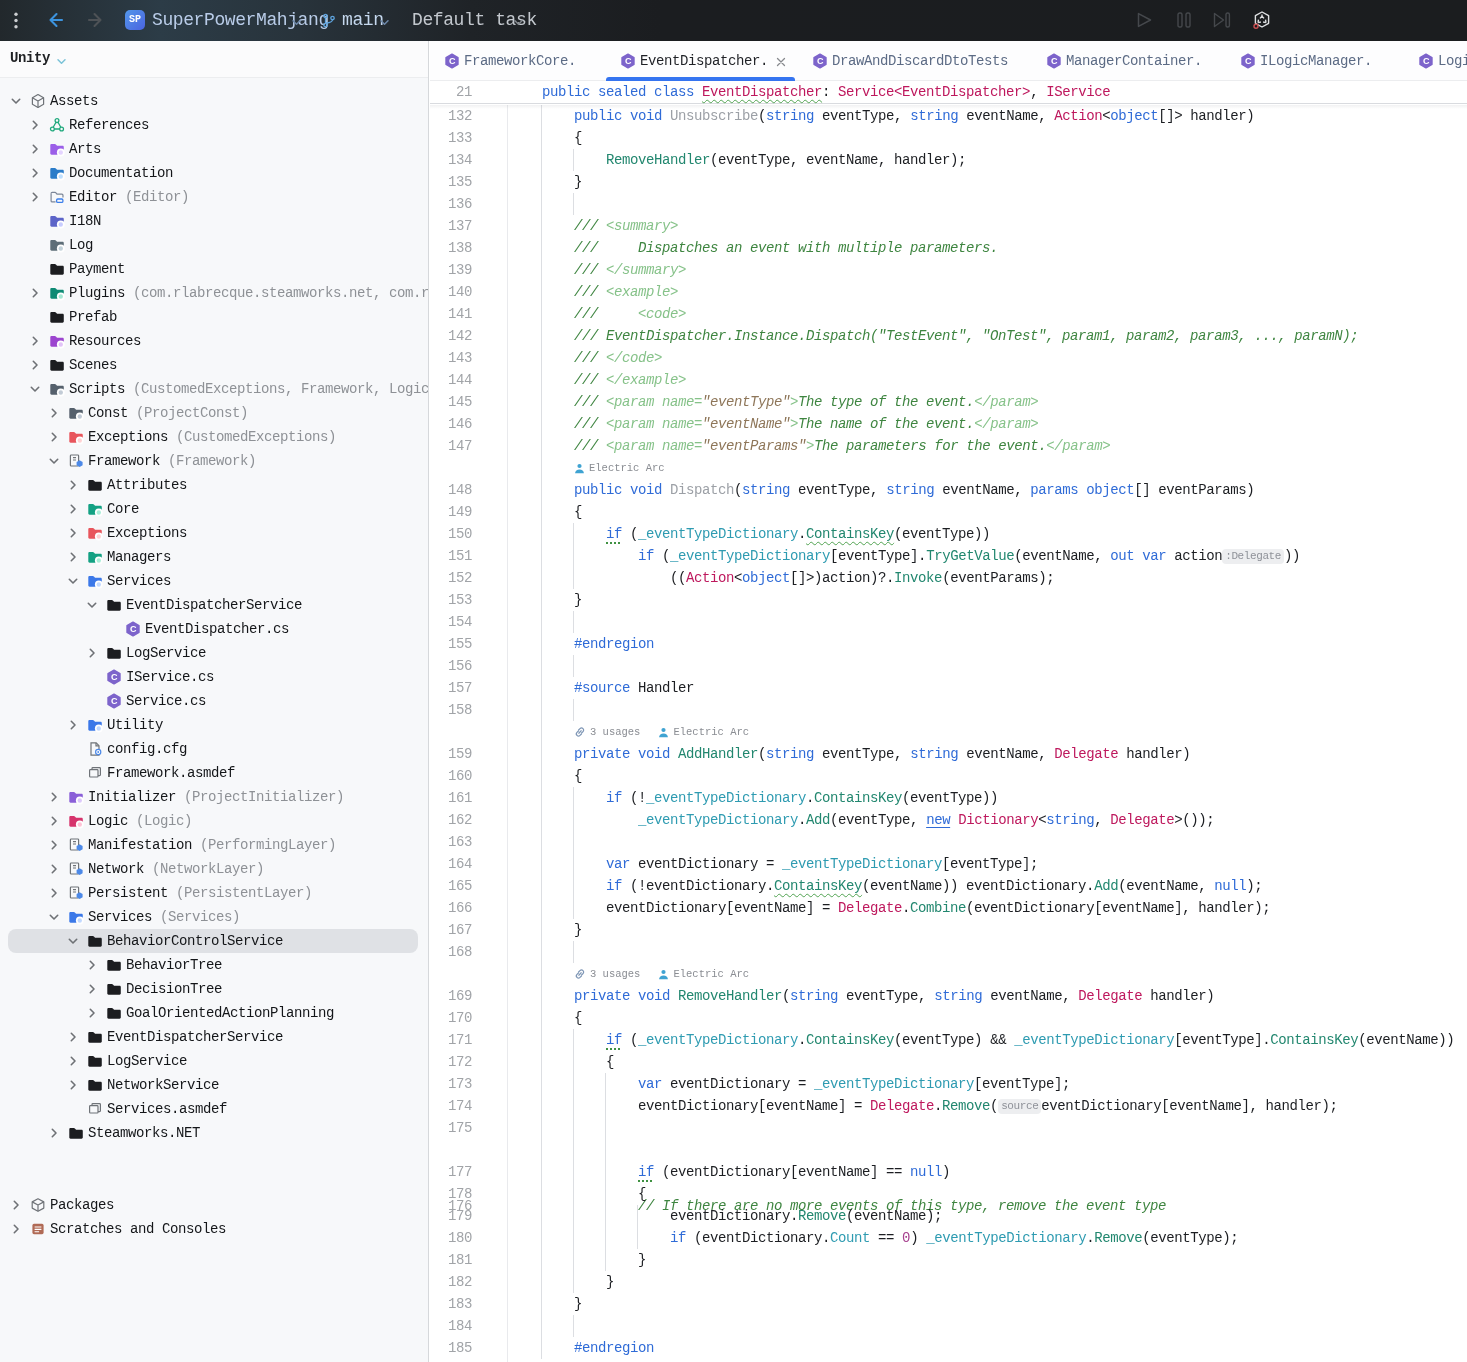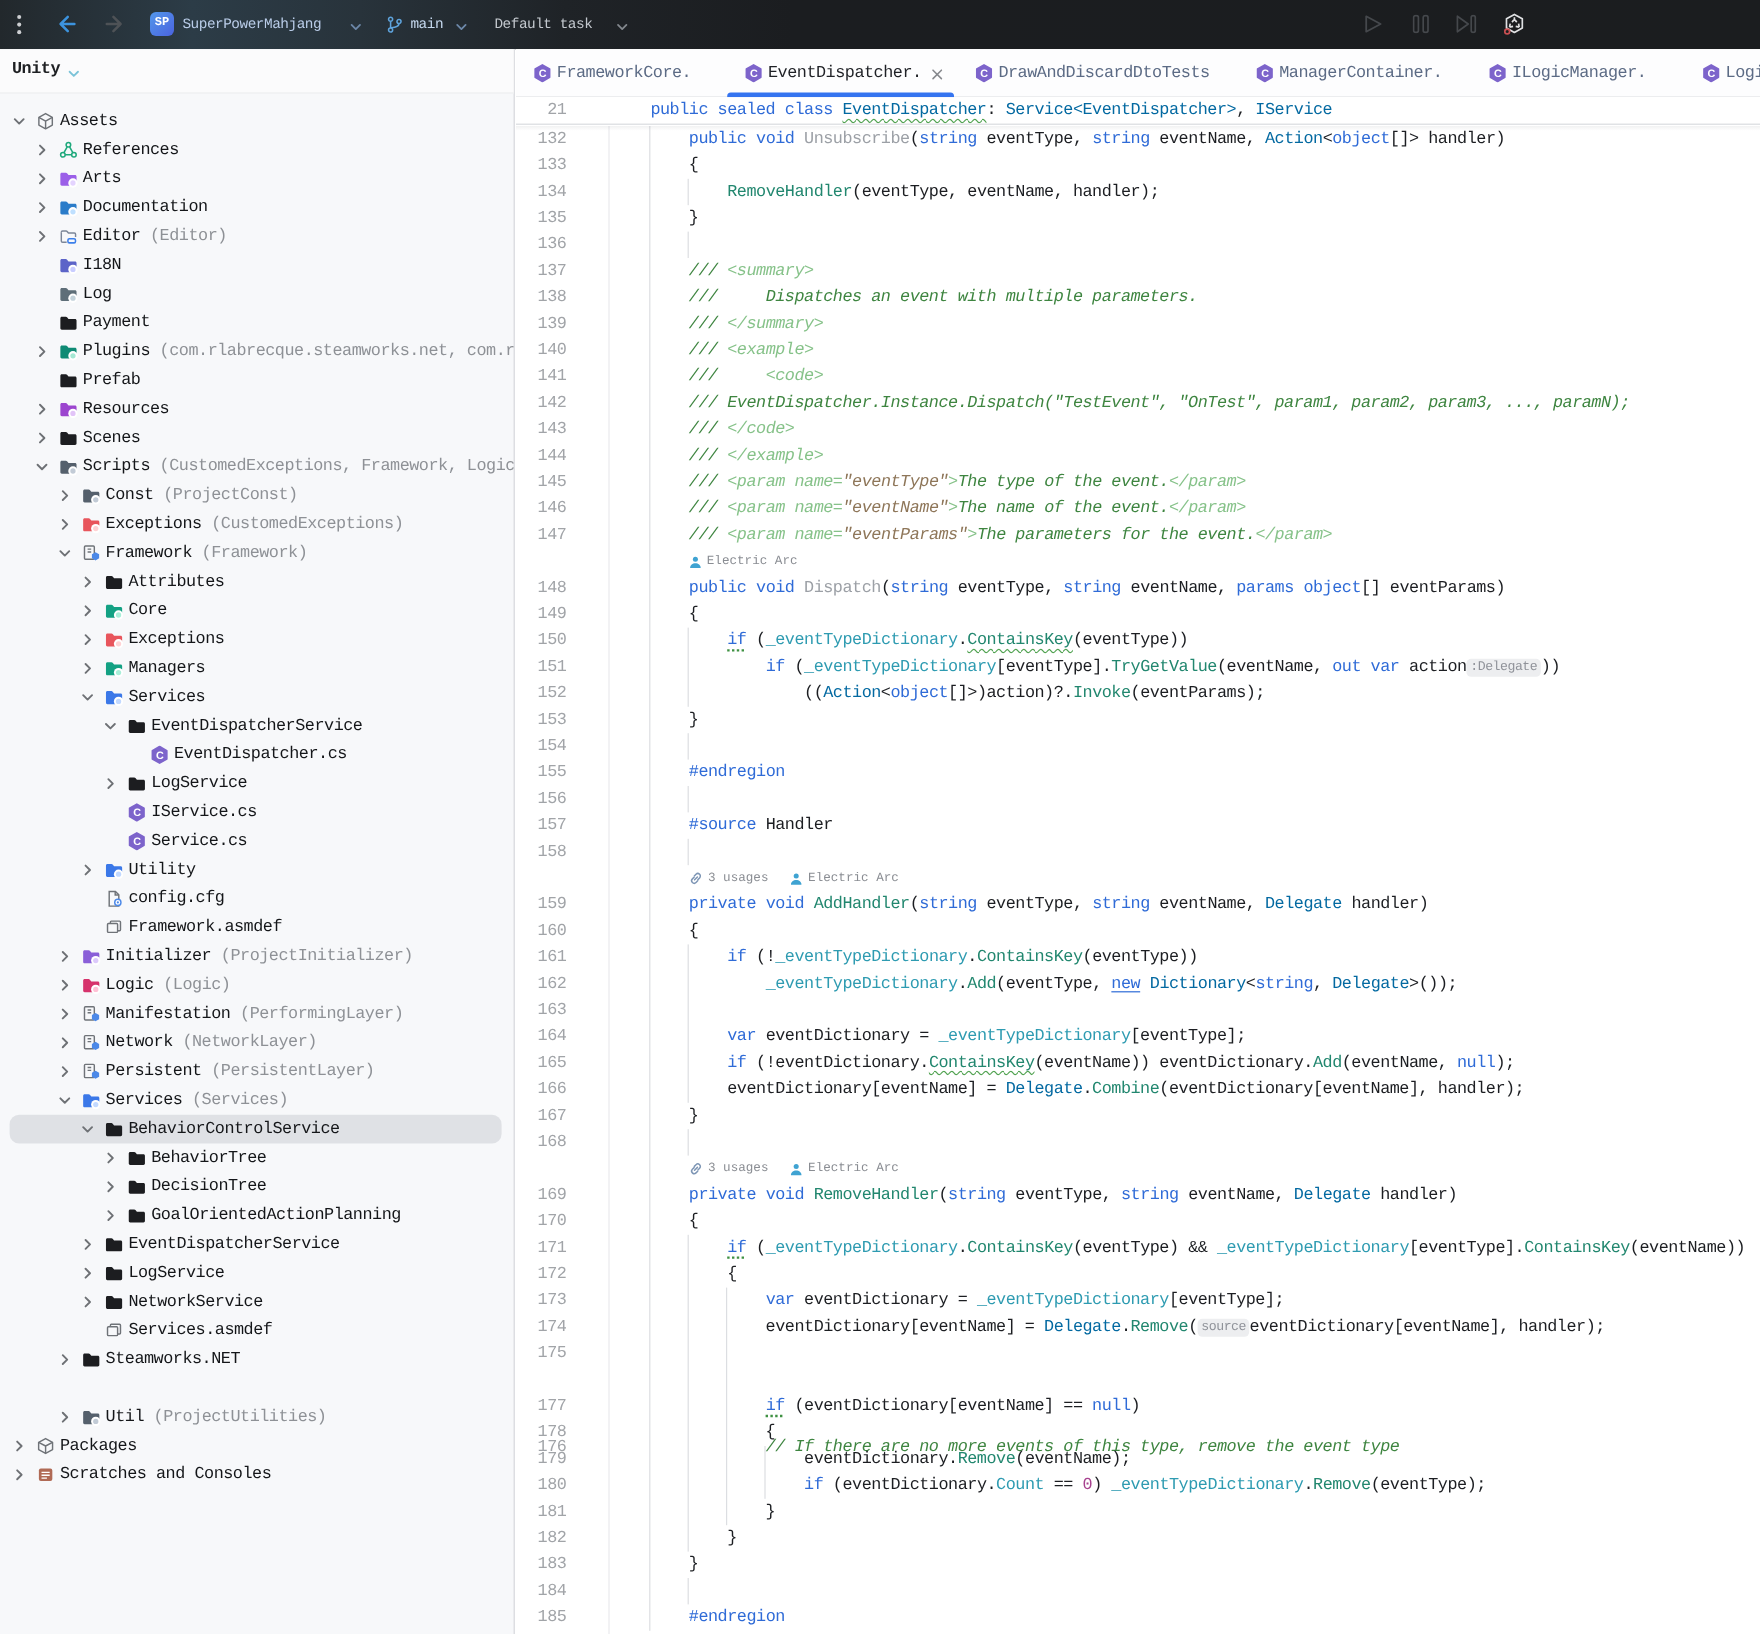--- a/index.html
+++ b/index.html
@@ -1,33 +1,33 @@
 <!DOCTYPE html>
 <html><head><meta charset="utf-8"><style>
 *{margin:0;padding:0;box-sizing:border-box}
 html,body{width:1467px;height:1362px;overflow:hidden;background:#fff;font-family:"Liberation Mono", monospace}
 #title{position:absolute;left:0;top:0;width:1467px;height:41px;background:linear-gradient(90deg,#22282C 0px,#2C3C47 160px,#28333B 300px,#1F2327 470px,#1B1D20 660px,#1B1D1F 100%);}
-.tt{position:absolute;top:13px;font-size:12px;line-height:15px;letter-spacing:-0.4px}
+.tt{position:absolute;top:13px;font-size:18px;line-height:15px;letter-spacing:-0.4px}
 #panel{position:absolute;left:0;top:41px;width:429px;height:1321px;background:#F7F8FA;border-right:1px solid #D6D8DB;overflow:hidden}
 #phead{position:absolute;left:0;top:0;width:429px;height:37px;background:#FBFBFC;border-bottom:1px solid #ECEDEF}
 #phead .pt{position:absolute;left:10px;top:9px;font-weight:bold;font-size:14px;letter-spacing:-0.4px;color:#1E2023}
 .trow{position:absolute;left:0;width:512px;height:24px}
 .tl{position:absolute;top:3px;font-size:14px;letter-spacing:-0.4px;line-height:18px;color:#141619;white-space:pre}
 .sub{color:#8E9196}
 #editor{position:absolute;left:430px;top:41px;width:1037px;height:1321px;background:#FFFFFF;overflow:hidden}
 #tabbar{position:absolute;left:0;top:0;width:1037px;height:40px;background:#FDFDFE;border-bottom:1px solid #ECEDEF}
 .tabl{position:absolute;top:12px;line-height:16px;font-size:14px;letter-spacing:-0.4px;color:#5C6B85;white-space:pre}
 .tabl.act{color:#1F2126}
 #sticky{position:absolute;left:0;top:40px;width:1037px;height:23px;background:#fff;border-bottom:1px solid #D9DBDF}
 #stshadow{position:absolute;left:0;top:64px;width:1037px;height:4px;background:linear-gradient(rgba(80,84,92,0.08),rgba(80,84,92,0))}
 .cr{position:absolute;left:0;width:1037px;height:22px;white-space:pre}
 .ln{position:absolute;left:0;top:0;width:42px;text-align:right;font-size:14px;letter-spacing:-0.4px;line-height:22px;color:#A1A4A8}
 .cc{position:absolute;left:112px;top:0;font-size:14px;letter-spacing:-0.4px;line-height:22px;color:#1C1E22;white-space:pre}
 .k{color:#2F6BD7}
-.t{color:#0369a1}
+.t{color:#be185d}
 .m{color:#22876F}
 .f{color:#2E9BB1}
 .gm{color:#9CA0A6}
 .d{color:#3E8540;font-style:italic}
 .dt{color:#86C289;font-style:italic}
 .dv{color:#8E7659;font-style:italic}
 .n{color:#A7418F}
 .wav{text-decoration:underline;text-decoration-style:wavy;text-decoration-color:#52A352;text-decoration-thickness:1px;text-underline-offset:3px}
 .dot{text-decoration:underline;text-decoration-style:dotted;text-decoration-color:#3F9142;text-decoration-thickness:2px;text-underline-offset:4px}
 .nu{text-decoration:underline;text-decoration-color:#2F6BD7;text-decoration-thickness:1px;text-underline-offset:3px}
@@ -536,31 +536,20 @@
         <span class="tl" style="left:107px">Services.asmdef</span>
       </div>
       <div class="trow" style="top:1043px">
         <span style="position:absolute;left:46px;top:4px;width:16px;height:16px"><svg width="16" height="16" viewBox="0 0 16 16">
             <path d="M6.3 4.3 10 8l-3.7 3.7" fill="none" stroke="#6E7175" stroke-width="1.6" stroke-linecap="round" stroke-linejoin="round"></path>
           </svg></span>
         <span style="position:absolute;left:68px;top:4px;width:16px;height:16px"><svg width="16" height="16" viewBox="0 0 16 16">
             <path d="M1.3 4.1c0-.66.52-1.2 1.18-1.2h3.4c.4 0 .76.18 1 .48l1.2 1.47h5.5c.66 0 1.2.54 1.2 1.2v6.55c0 .66-.54 1.2-1.2 1.2H2.5c-.66 0-1.2-.54-1.2-1.2z" fill="#1C1D20"></path>
           </svg></span>
         <span class="tl" style="left:88px">Steamworks.NET</span>
-      </div>
-      <div class="trow" style="top:1091px">
-        <span style="position:absolute;left:46px;top:4px;width:16px;height:16px"><svg width="16" height="16" viewBox="0 0 16 16">
-            <path d="M6.3 4.3 10 8l-3.7 3.7" fill="none" stroke="#6E7175" stroke-width="1.6" stroke-linecap="round" stroke-linejoin="round"></path>
-          </svg></span>
-        <span style="position:absolute;left:68px;top:4px;width:16px;height:16px"><svg width="16" height="16" viewBox="0 0 16 16">
-            <path d="M1.3 4.1c0-.66.52-1.2 1.18-1.2h3.4c.4 0 .76.18 1 .48l1.2 1.47h5.5c.66 0 1.2.54 1.2 1.2v6.55c0 .66-.54 1.2-1.2 1.2H2.5c-.66 0-1.2-.54-1.2-1.2z" fill="#55606C"></path>
-            <circle cx="11.8" cy="11.5" r="3.9" fill="#FFFFFF"></circle>
-            <circle cx="11.8" cy="11.5" r="2.2" fill="#C2CBD6"></circle>
-          </svg></span>
-        <span class="tl" style="left:88px">Util <span class="sub">(ProjectUtilities)</span></span>
       </div>
       <div class="trow" style="top:1115px">
         <span style="position:absolute;left:8px;top:4px;width:16px;height:16px"><svg width="16" height="16" viewBox="0 0 16 16">
             <path d="M6.3 4.3 10 8l-3.7 3.7" fill="none" stroke="#6E7175" stroke-width="1.6" stroke-linecap="round" stroke-linejoin="round"></path>
           </svg></span>
         <span style="position:absolute;left:30px;top:4px;width:16px;height:16px"><svg width="16" height="16" viewBox="0 0 16 16">
             <g stroke="#6F7378" stroke-width="1.2" fill="none" stroke-linejoin="round">
               <path d="M8 1.8 13.8 4.9v6.2L8 14.2 2.2 11.1V4.9z"></path>
               <path d="M2.2 4.9 8 8l5.8-3.1M8 8v6.2"></path>
             </g>

